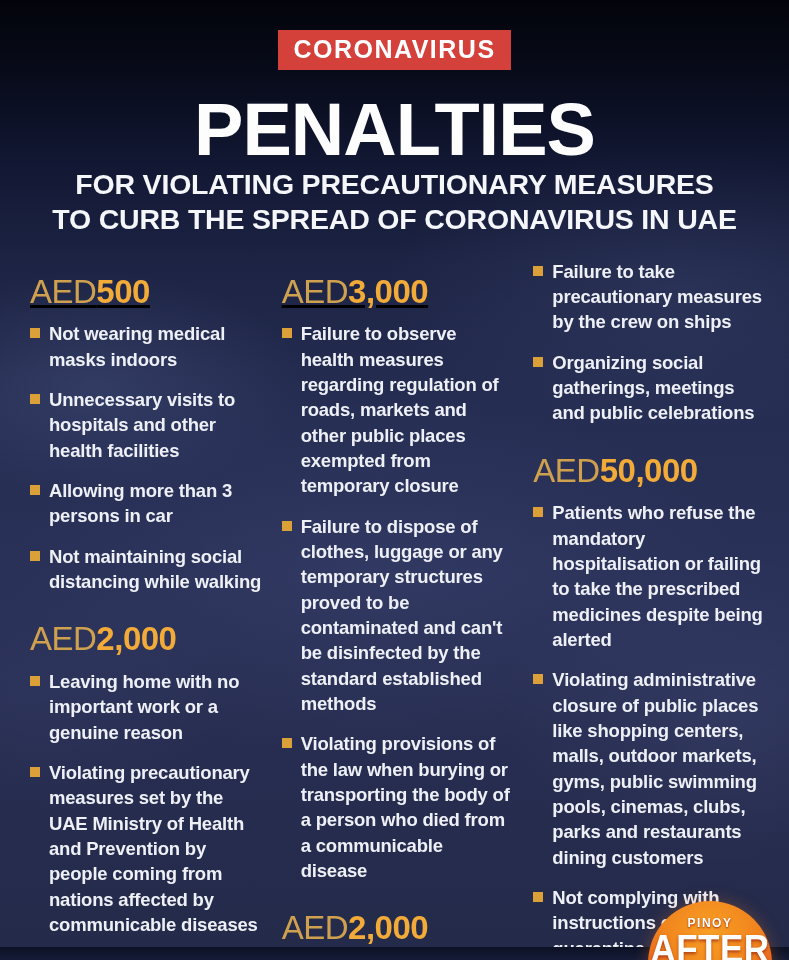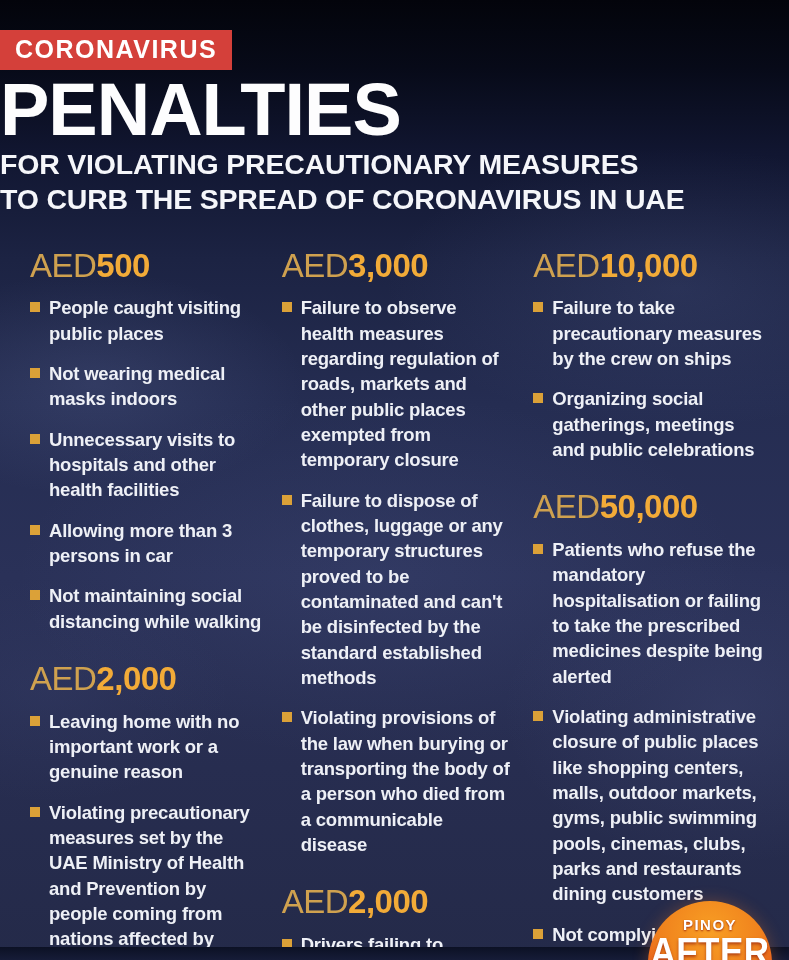--- a/index.html
+++ b/index.html
@@ -16,32 +16,32 @@
   }
   .clouds {
     position: absolute; inset: 0; pointer-events: none;
     background:
       radial-gradient(ellipse 300px 160px at 12% 40%, rgba(125,140,195,.16), transparent 70%),
       radial-gradient(ellipse 420px 200px at 86% 30%, rgba(115,130,190,.14), transparent 70%),
       radial-gradient(ellipse 520px 260px at 48% 60%, rgba(105,120,180,.12), transparent 70%),
       radial-gradient(ellipse 320px 220px at 92% 74%, rgba(120,132,192,.12), transparent 70%),
       radial-gradient(ellipse 260px 160px at 6% 72%, rgba(90,102,160,.10), transparent 70%);
   }
-  .header { position: relative; text-align: left; padding-top: 30px; }
+  .header { position: relative; text-align: center; padding-top: 30px; }
   .badge {
     display: inline-block;
     background: #d4403a;
     color: #ffffff;
     font-weight: bold;
     font-size: 25px;
     letter-spacing: 1.5px;
     padding: 5px 15px 6px;
   }
   .title {
-    margin-top: 3px;
+    margin-top: 23px;
     color: #fdfdfe;
     font-weight: bold;
     font-size: 74px;
     letter-spacing: -1px;
     line-height: 1.0;
   }
   .subtitle {
     color: #f5f6fa;
     font-weight: bold;
     font-size: 28.5px;
@@ -54,21 +54,21 @@
     gap: 20px;
     padding: 22px 24px 0 30px;
   }
   .col { flex: 1 1 0; }
   .amount {
     font-size: 33px;
     line-height: 1.05;
     margin: 28px 0 12px;
     white-space: nowrap;
   }
-  .col > .amount:first-child { margin-top: 10px; }
+  .col > .amount:first-child { margin-top: 16px; text-decoration: underline; }
   .amount .cur { color: #cfa14f; font-weight: normal; letter-spacing: -0.5px; }
   .amount .num { color: #f2ab38; font-weight: bold; letter-spacing: -0.5px; }
   .item {
     display: flex;
     gap: 9px;
     margin-bottom: 15px;
   }
   .bullet {
     flex: 0 0 auto;
     width: 10px; height: 10px;
@@ -96,21 +96,21 @@
     border-radius: 50%;
     z-index: 2;
     text-align: center;
     background: radial-gradient(circle at 50% 25%, #f89f24 0%, #f0821d 45%, #e24a1f 78%, #d73120 100%);
     box-shadow: 0 0 16px rgba(235, 120, 35, .30);
   }
   .logo-pinoy {
     padding-top: 15px;
     color: #ffffff;
     font-weight: bold;
-    font-size: 15px;
+    font-size: 12px;
     letter-spacing: 1.5px;
     text-shadow: 0 1px 2px rgba(140, 20, 10, .85);
   }
   .logo-after {
     color: #ffffff;
     font-weight: bold;
     font-size: 35px;
     line-height: 1.0;
     letter-spacing: 0.5px;
     transform: scaleY(1.12);
@@ -130,24 +130,20 @@
       <div>FOR VIOLATING PRECAUTIONARY MEASURES</div>
       <div>TO CURB THE SPREAD OF CORONAVIRUS IN UAE</div>
     </div>
   </div>
 
   <div class="columns">
     <div class="col">
         <div class="amount"><span class="cur">AED</span><span class="num">500</span></div>
         <div class="item">
           <span class="bullet"></span>
-          <span class="item-text">People caught visiting public places</span>
-        </div>
-        <div class="item">
-          <span class="bullet"></span>
           <span class="item-text">Not wearing medical masks indoors</span>
         </div>
         <div class="item">
           <span class="bullet"></span>
           <span class="item-text">Unnecessary visits to hospitals and other health facilities</span>
         </div>
         <div class="item">
           <span class="bullet"></span>
           <span class="item-text">Allowing more than 3 persons in car</span>
         </div>
@@ -179,21 +175,20 @@
           <span class="bullet"></span>
           <span class="item-text">Violating provisions of the law when burying or transporting the body of a person who died from a communicable disease</span>
         </div>
         <div class="amount"><span class="cur">AED</span><span class="num">2,000</span></div>
         <div class="item">
           <span class="bullet"></span>
           <span class="item-text">Drivers failing to maintain hygiene and following sterilization procedures in public transportation</span>
         </div>
       </div>
     <div class="col">
-        <div class="amount"><span class="cur">AED</span><span class="num">10,000</span></div>
         <div class="item">
           <span class="bullet"></span>
           <span class="item-text">Failure to take precautionary measures by the crew on ships</span>
         </div>
         <div class="item">
           <span class="bullet"></span>
           <span class="item-text">Organizing social gatherings, meetings and public celebrations</span>
         </div>
         <div class="amount"><span class="cur">AED</span><span class="num">50,000</span></div>
         <div class="item">

